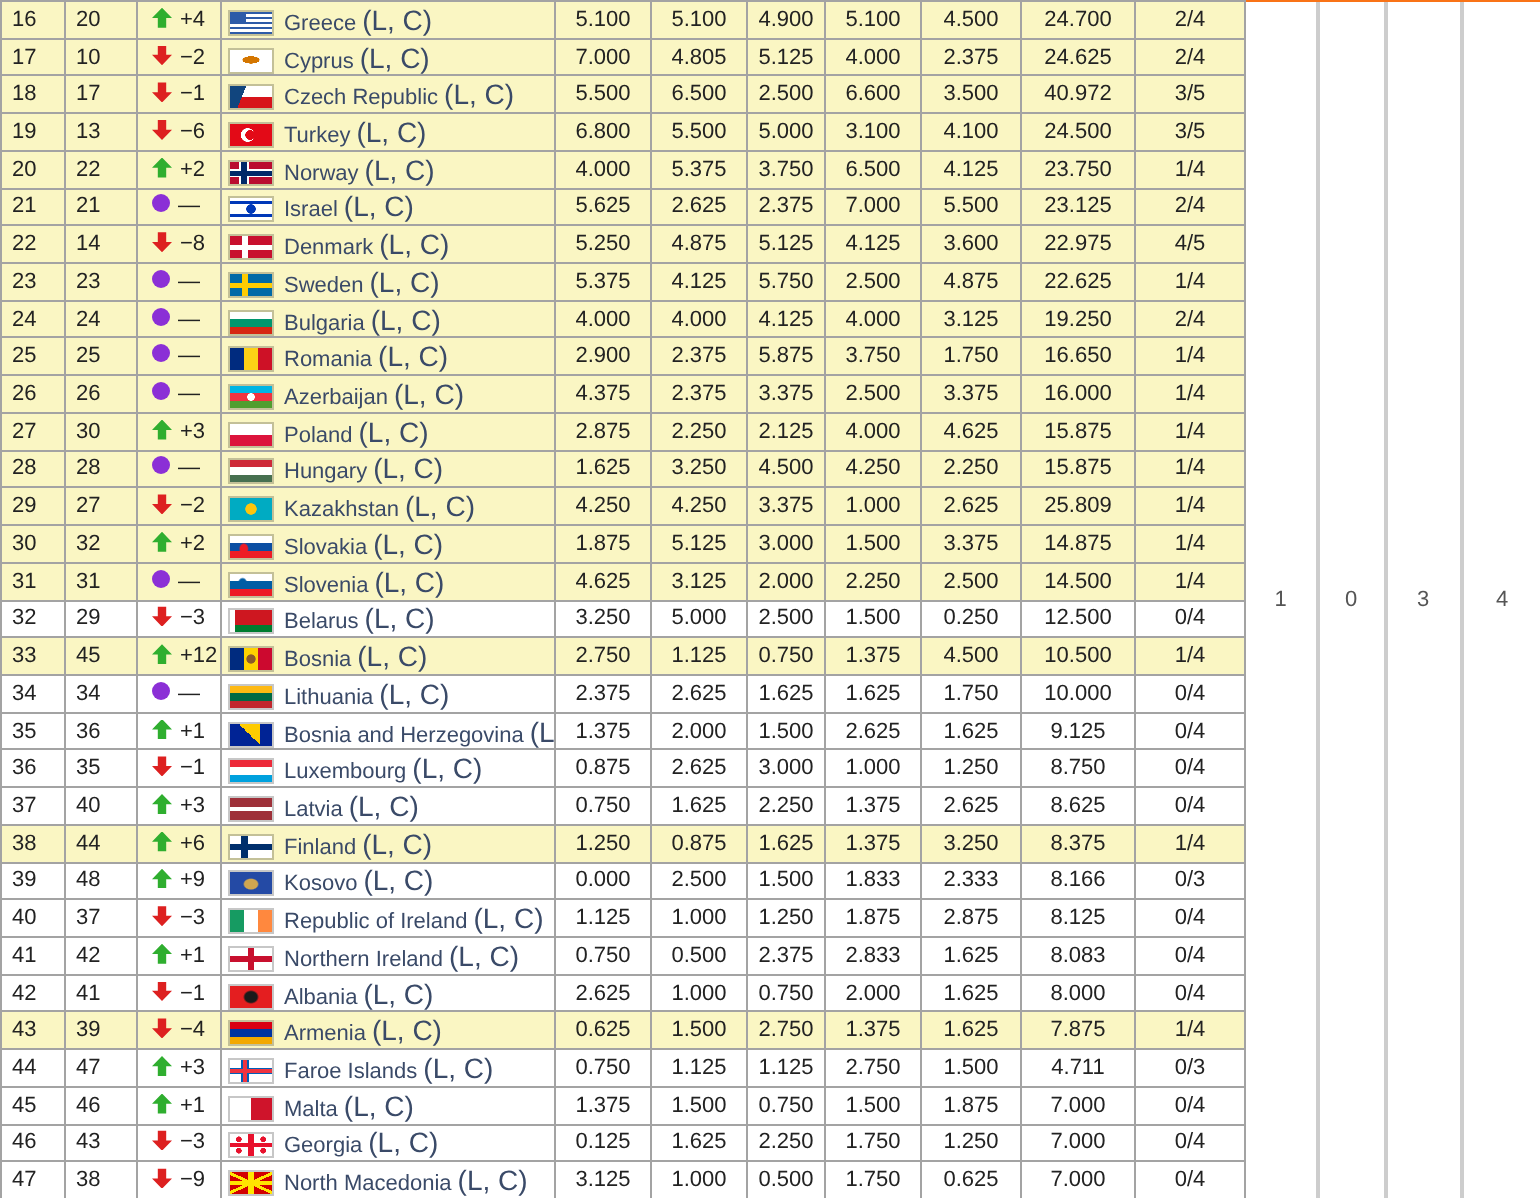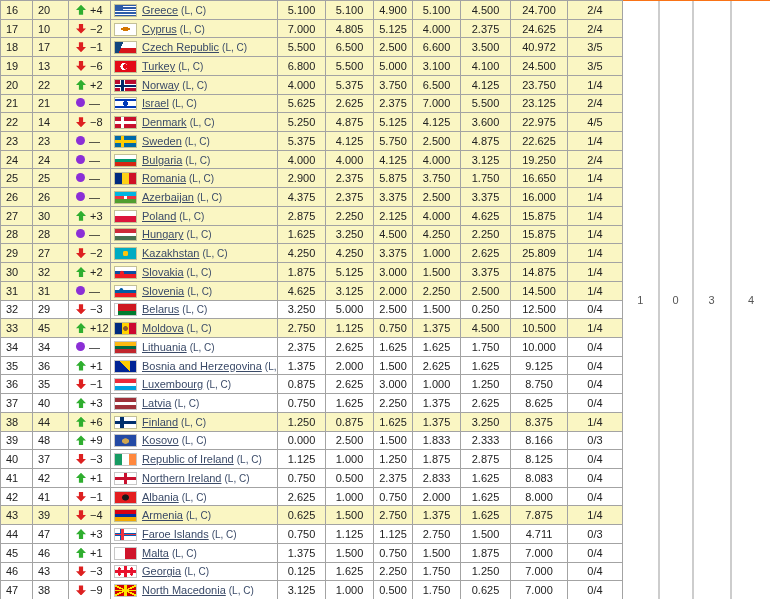--- a/index.html
+++ b/index.html
@@ -14,22 +14,22 @@
   tbody tr:last-child td.cmain{border-bottom:none;}
   .c-rank,.c-prev{padding-left:5px;}
   .c-move{padding-left:7px;}
   .mv-ic{display:inline-block;width:10px;height:10px;vertical-align:-1px;margin-right:4px;}
   .mv-ic.up{background:#2FAE2F;clip-path:polygon(50% 0,100% 52%,71% 52%,71% 100%,29% 100%,29% 52%,0 52%);}
   .mv-ic.down{background:#DD2020;clip-path:polygon(50% 100%,100% 48%,71% 48%,71% 0,29% 0,29% 48%,0 48%);}
   .mv-ic.steady{background:#8B2FD6;border-radius:50%;width:9px;height:9px;vertical-align:0px;}
   .delta{color:#222;}
   .c-country{padding-left:4px;}
   .flag{display:inline-block;width:21px;height:11px;margin-right:6px;vertical-align:-2px;box-shadow:0 0 0 1px rgba(0,0,0,0.22);background-repeat:no-repeat;background-color:#eee;}
-  .cname{color:#3A4A68;text-decoration:underline;}
-  .csuf{color:#3A4A68;font-size:10px;margin-left:3px;}
+  .cname{color:#3A4A68;}
+  .csuf{color:#3A4A68;font-size:14px;margin-left:3px;}
   .c-val,.c-total,.c-frac{text-align:center;}
   td.side{border:none;border-left:2px solid #CDCDCD;background:#fff;text-align:center;vertical-align:middle;font-size:11px;color:#555;}
   td.side.first{border-left:1px solid #a3a3a3;}
 
   
   .f-greece{background-image:linear-gradient(#2d5ba8,#2d5ba8),linear-gradient(180deg,#2d5ba8 0 11%,#fff 11% 22%,#2d5ba8 22% 33%,#fff 33% 44%,#2d5ba8 44% 56%,#fff 56% 67%,#2d5ba8 67% 78%,#fff 78% 89%,#2d5ba8 89%);background-size:8px 6px,100% 100%;}
   .f-cyprus{background-color:#fff;background-image:radial-gradient(ellipse 7px 3px at 50% 45%,#d47600 60%,transparent 62%);}
   .f-czech{background-image:linear-gradient(112deg,#11457e 0 32%,transparent 32%),linear-gradient(180deg,#fff 0 50%,#d7141a 50%);}
   .f-turkey{background-color:#e30a17;background-image:radial-gradient(circle 2.5px at 48% 50%,#e30a17 95%,transparent),radial-gradient(circle 3.5px at 42% 50%,#fff 95%,transparent);}
   .f-norway{background-color:#ba0c2f;background-image:linear-gradient(90deg,transparent 0 27%,#002868 27% 41%,transparent 41%),linear-gradient(180deg,transparent 0 41%,#002868 41% 62%,transparent 62%),linear-gradient(90deg,transparent 0 22%,#fff 22% 46%,transparent 46%),linear-gradient(180deg,transparent 0 33%,#fff 33% 70%,transparent 70%);}
@@ -306,21 +306,21 @@
           <td class="cmain c-val">2.500</td>
           <td class="cmain c-val">1.500</td>
           <td class="cmain c-val">0.250</td>
           <td class="cmain c-total">12.500</td>
           <td class="cmain c-frac">0/4</td>
         </tr>
         <tr class="hl">
           <td class="cmain c-rank">33</td>
           <td class="cmain c-prev">45</td>
           <td class="cmain c-move"><span class="mv-ic up"></span><span class="delta">+12</span></td>
-          <td class="cmain c-country"><span class="flag f-moldova"></span><span class="cname">Moldova</span><span class="csuf">(L, C)</span></td>
+          <td class="cmain c-country"><span class="flag f-moldova"></span><span class="cname">Bosnia</span><span class="csuf">(L, C)</span></td>
           <td class="cmain c-val">2.750</td>
           <td class="cmain c-val">1.125</td>
           <td class="cmain c-val">0.750</td>
           <td class="cmain c-val">1.375</td>
           <td class="cmain c-val">4.500</td>
           <td class="cmain c-total">10.500</td>
           <td class="cmain c-frac">1/4</td>
         </tr>
         <tr class="plain">
           <td class="cmain c-rank">34</td>

